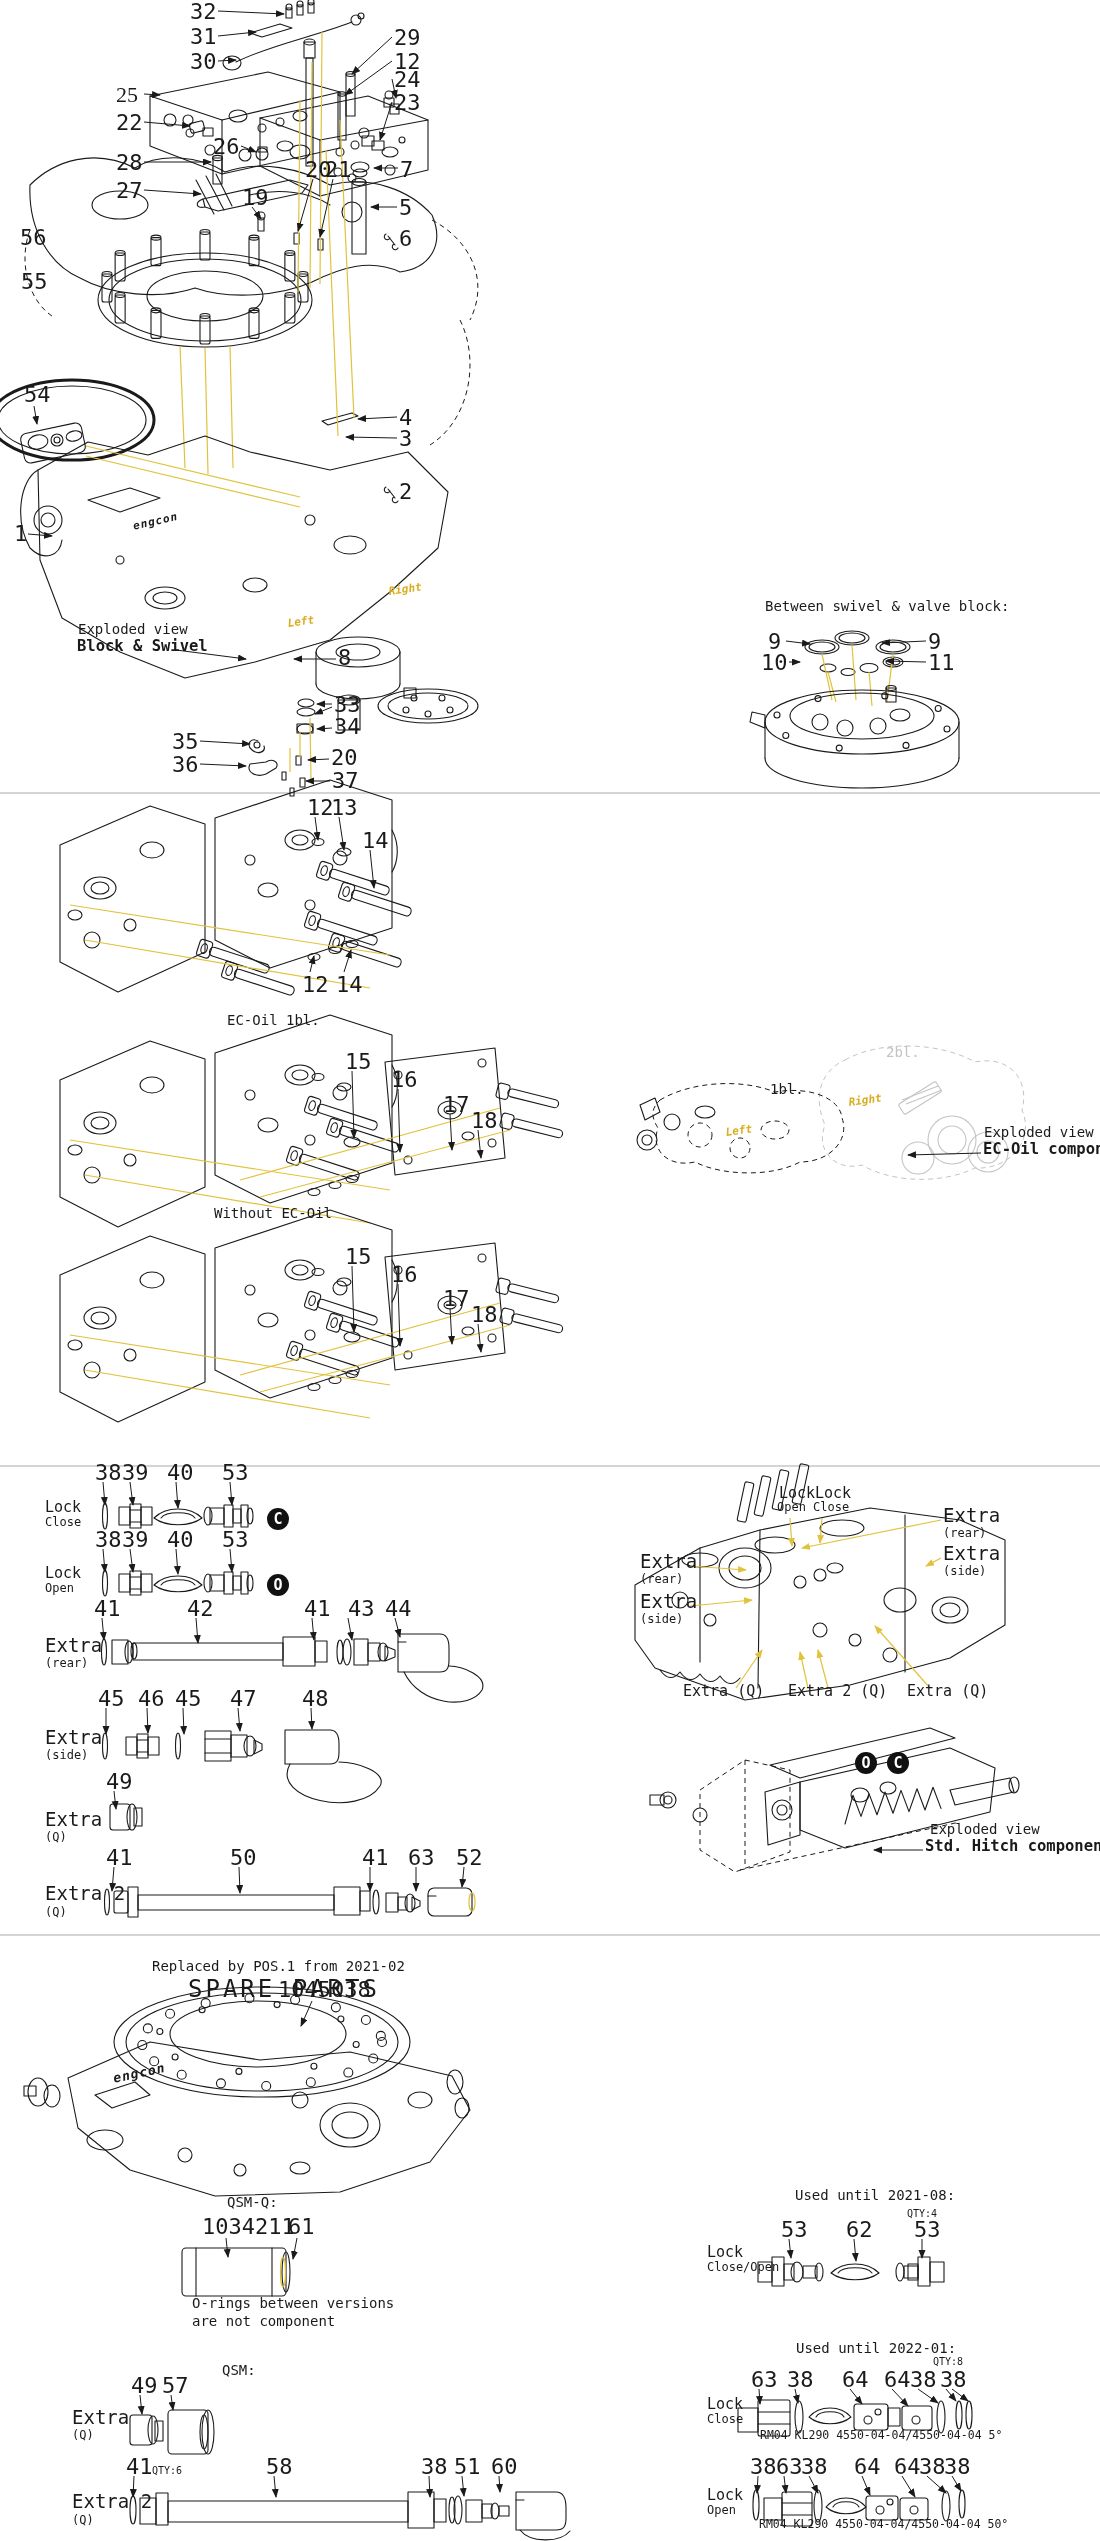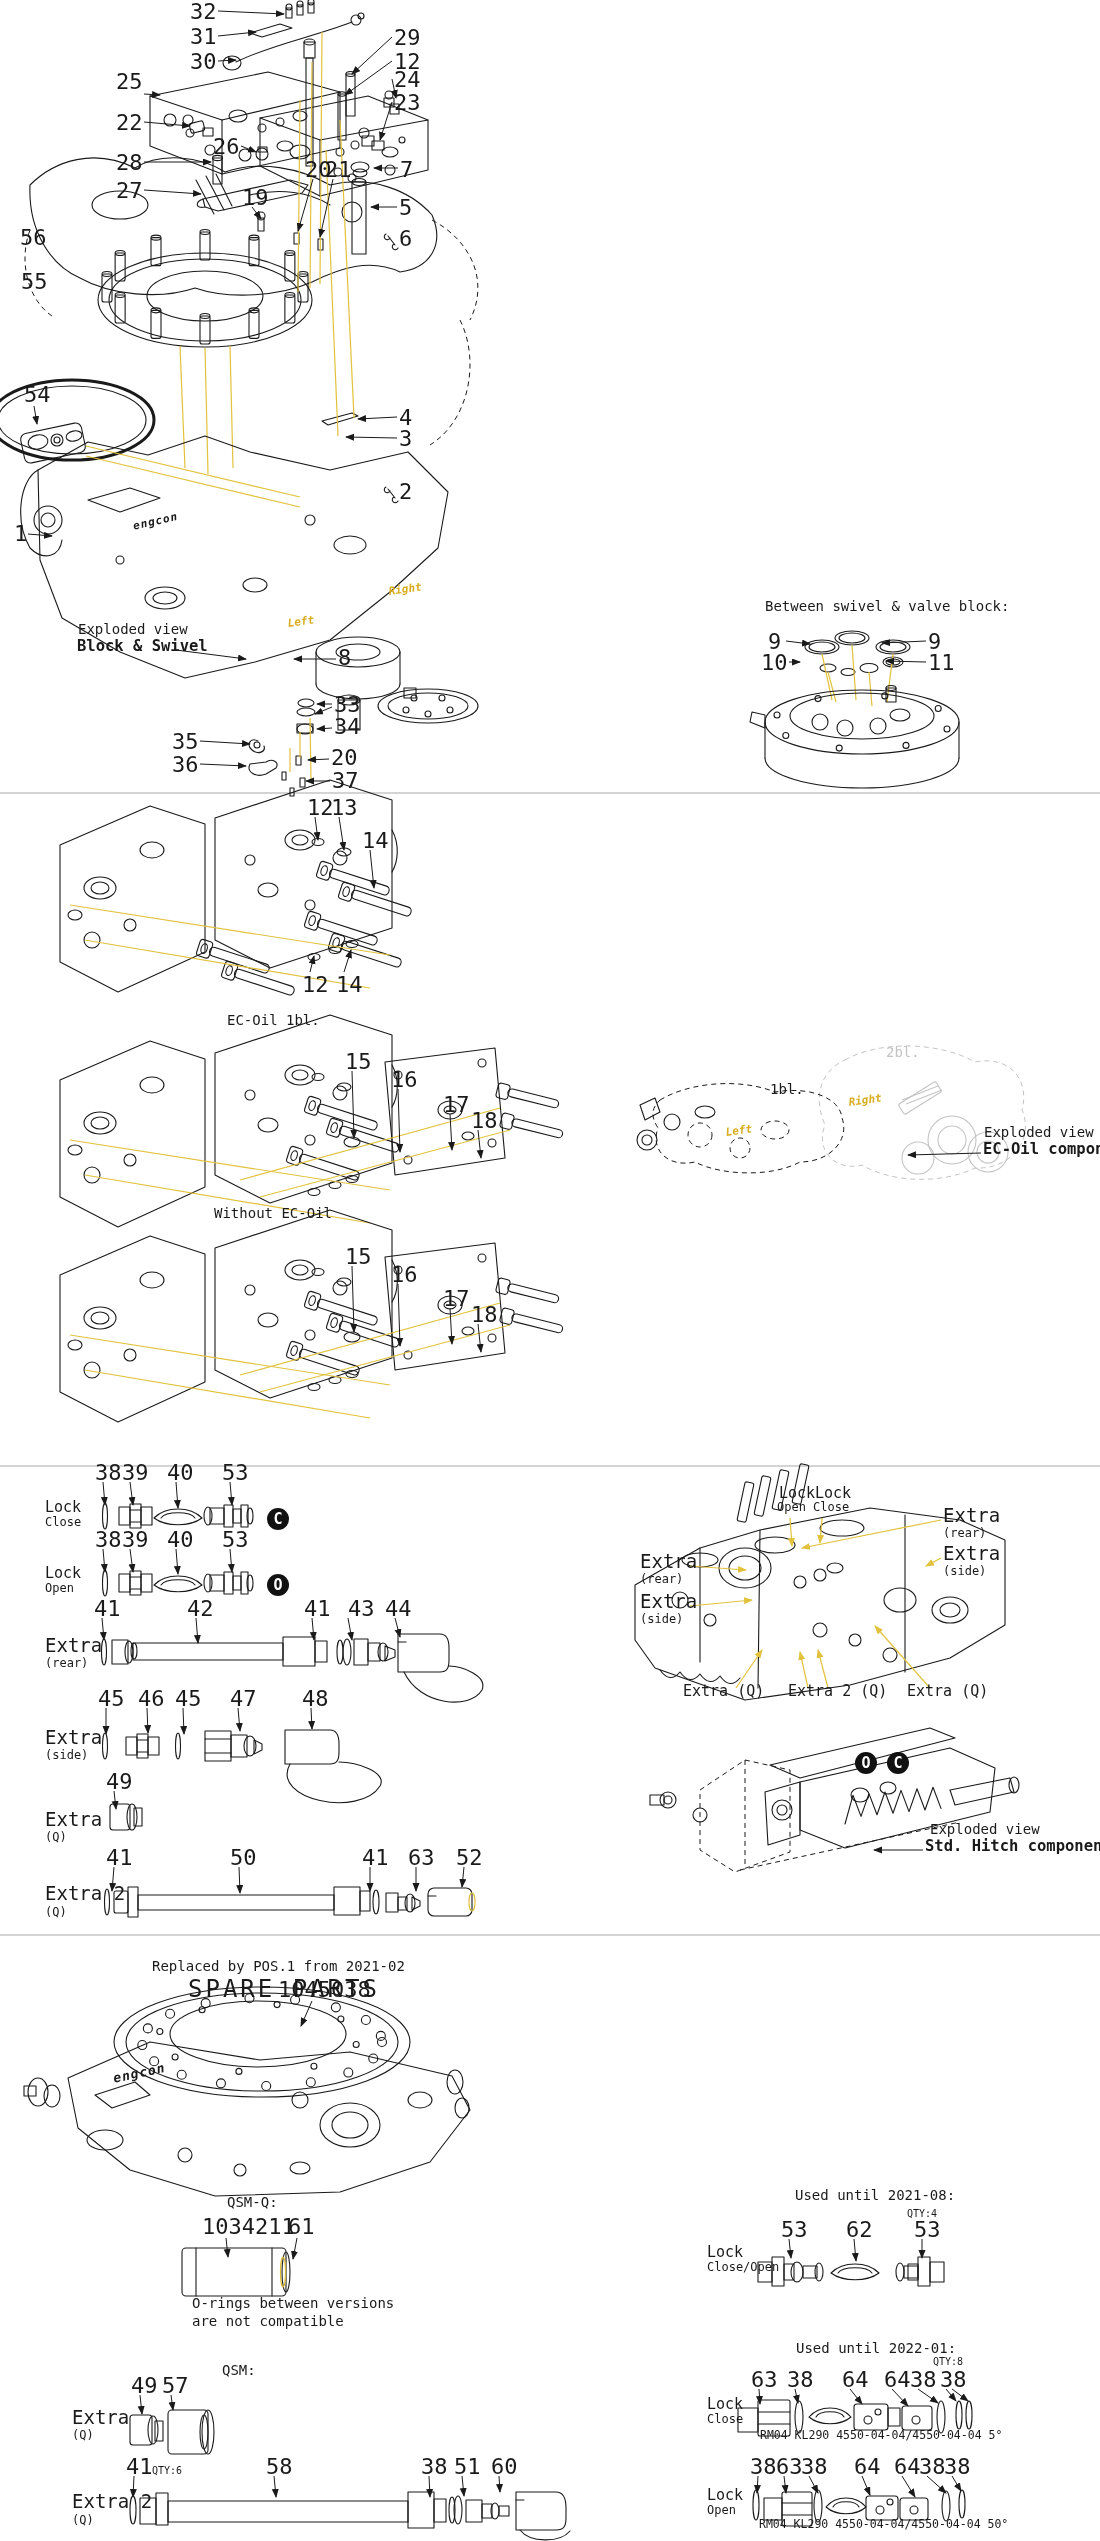--- a/index.html
+++ b/index.html
@@ -793,21 +793,21 @@
       </g>
   </svg>
   <div id="labels">
       <span class="lbl num" style="left: 190px; top: 1px;">32</span>
       <span class="lbl num" style="left: 190px; top: 26px;">31</span>
       <span class="lbl num" style="left: 190px; top: 51px;">30</span>
       <span class="lbl num" style="left: 394px; top: 27px;">29</span>
       <span class="lbl num" style="left: 394px; top: 51px;">12</span>
       <span class="lbl num" style="left: 394px; top: 69px;">24</span>
       <span class="lbl num" style="left: 394px; top: 92px;">23</span>
-      <span class="lbl num" style="left: 116px; top: 71px;">25</span>
+      <span class="lbl num" style="left: 116px; top: 84px; font-family: Liberation Serif, serif;">25</span>
       <span class="lbl num" style="left: 116px; top: 112px;">22</span>
       <span class="lbl num" style="left: 213px; top: 136px;">26</span>
       <span class="lbl num" style="left: 116px; top: 152px;">28</span>
       <span class="lbl num" style="left: 116px; top: 180px;">27</span>
       <span class="lbl num" style="left: 242px; top: 187px;">19</span>
       <span class="lbl num" style="left: 305px; top: 159px;">20</span>
       <span class="lbl num" style="left: 325px; top: 159px;">21</span>
       <span class="lbl num" style="left: 400px; top: 159px;">7</span>
       <span class="lbl num" style="left: 399px; top: 197px;">5</span>
       <span class="lbl num" style="left: 399px; top: 228px;">6</span>
@@ -910,21 +910,21 @@
       <span class="lbl capi" style="left: 930px; top: 1822px;">Exploded view</span>
       <span class="lbl capb" style="left: 925px; top: 1839px;">Std. Hitch components</span>
       <span class="lbl title" style="left: 188px; top: 1934px;">SPARE PARTS</span>
       <span class="lbl cap" style="left: 152px; top: 1959px;">Replaced by POS.1 from 2021-02</span>
       <span class="lbl big" style="left: 278px; top: 1979px;">1045038</span>
       <span class="lbl logo2" style="left: 112px; top: 2072px; transform: rotate(-12deg);">engcon</span>
       <span class="lbl cap" style="left: 227px; top: 2195px;">QSM-Q:</span>
       <span class="lbl num" style="left: 202px; top: 2216px;">1034211</span>
       <span class="lbl num" style="left: 288px; top: 2216px;">61</span>
       <span class="lbl cap" style="left: 192px; top: 2296px;">O-rings between versions</span>
-      <span class="lbl cap" style="left: 192px; top: 2314px;">are not compatible</span>
+      <span class="lbl cap" style="left: 192px; top: 2314px;">are not component</span>
       <span class="lbl cap" style="left: 222px; top: 2363px;">QSM:</span>
       <span class="lbl num" style="left: 131px; top: 2375px;">49</span>
       <span class="lbl num" style="left: 162px; top: 2375px;">57</span>
       <span class="lbl extra" style="left: 72px; top: 2408px;">Extra</span>
       <span class="lbl extrasub" style="left: 72px; top: 2429px;">(Q)</span>
       <span class="lbl num" style="left: 126px; top: 2456px;">41</span>
       <span class="lbl qty" style="left: 152px; top: 2466px;">QTY:6</span>
       <span class="lbl num" style="left: 266px; top: 2456px;">58</span>
       <span class="lbl num" style="left: 421px; top: 2456px;">38</span>
       <span class="lbl num" style="left: 454px; top: 2456px;">51</span>

